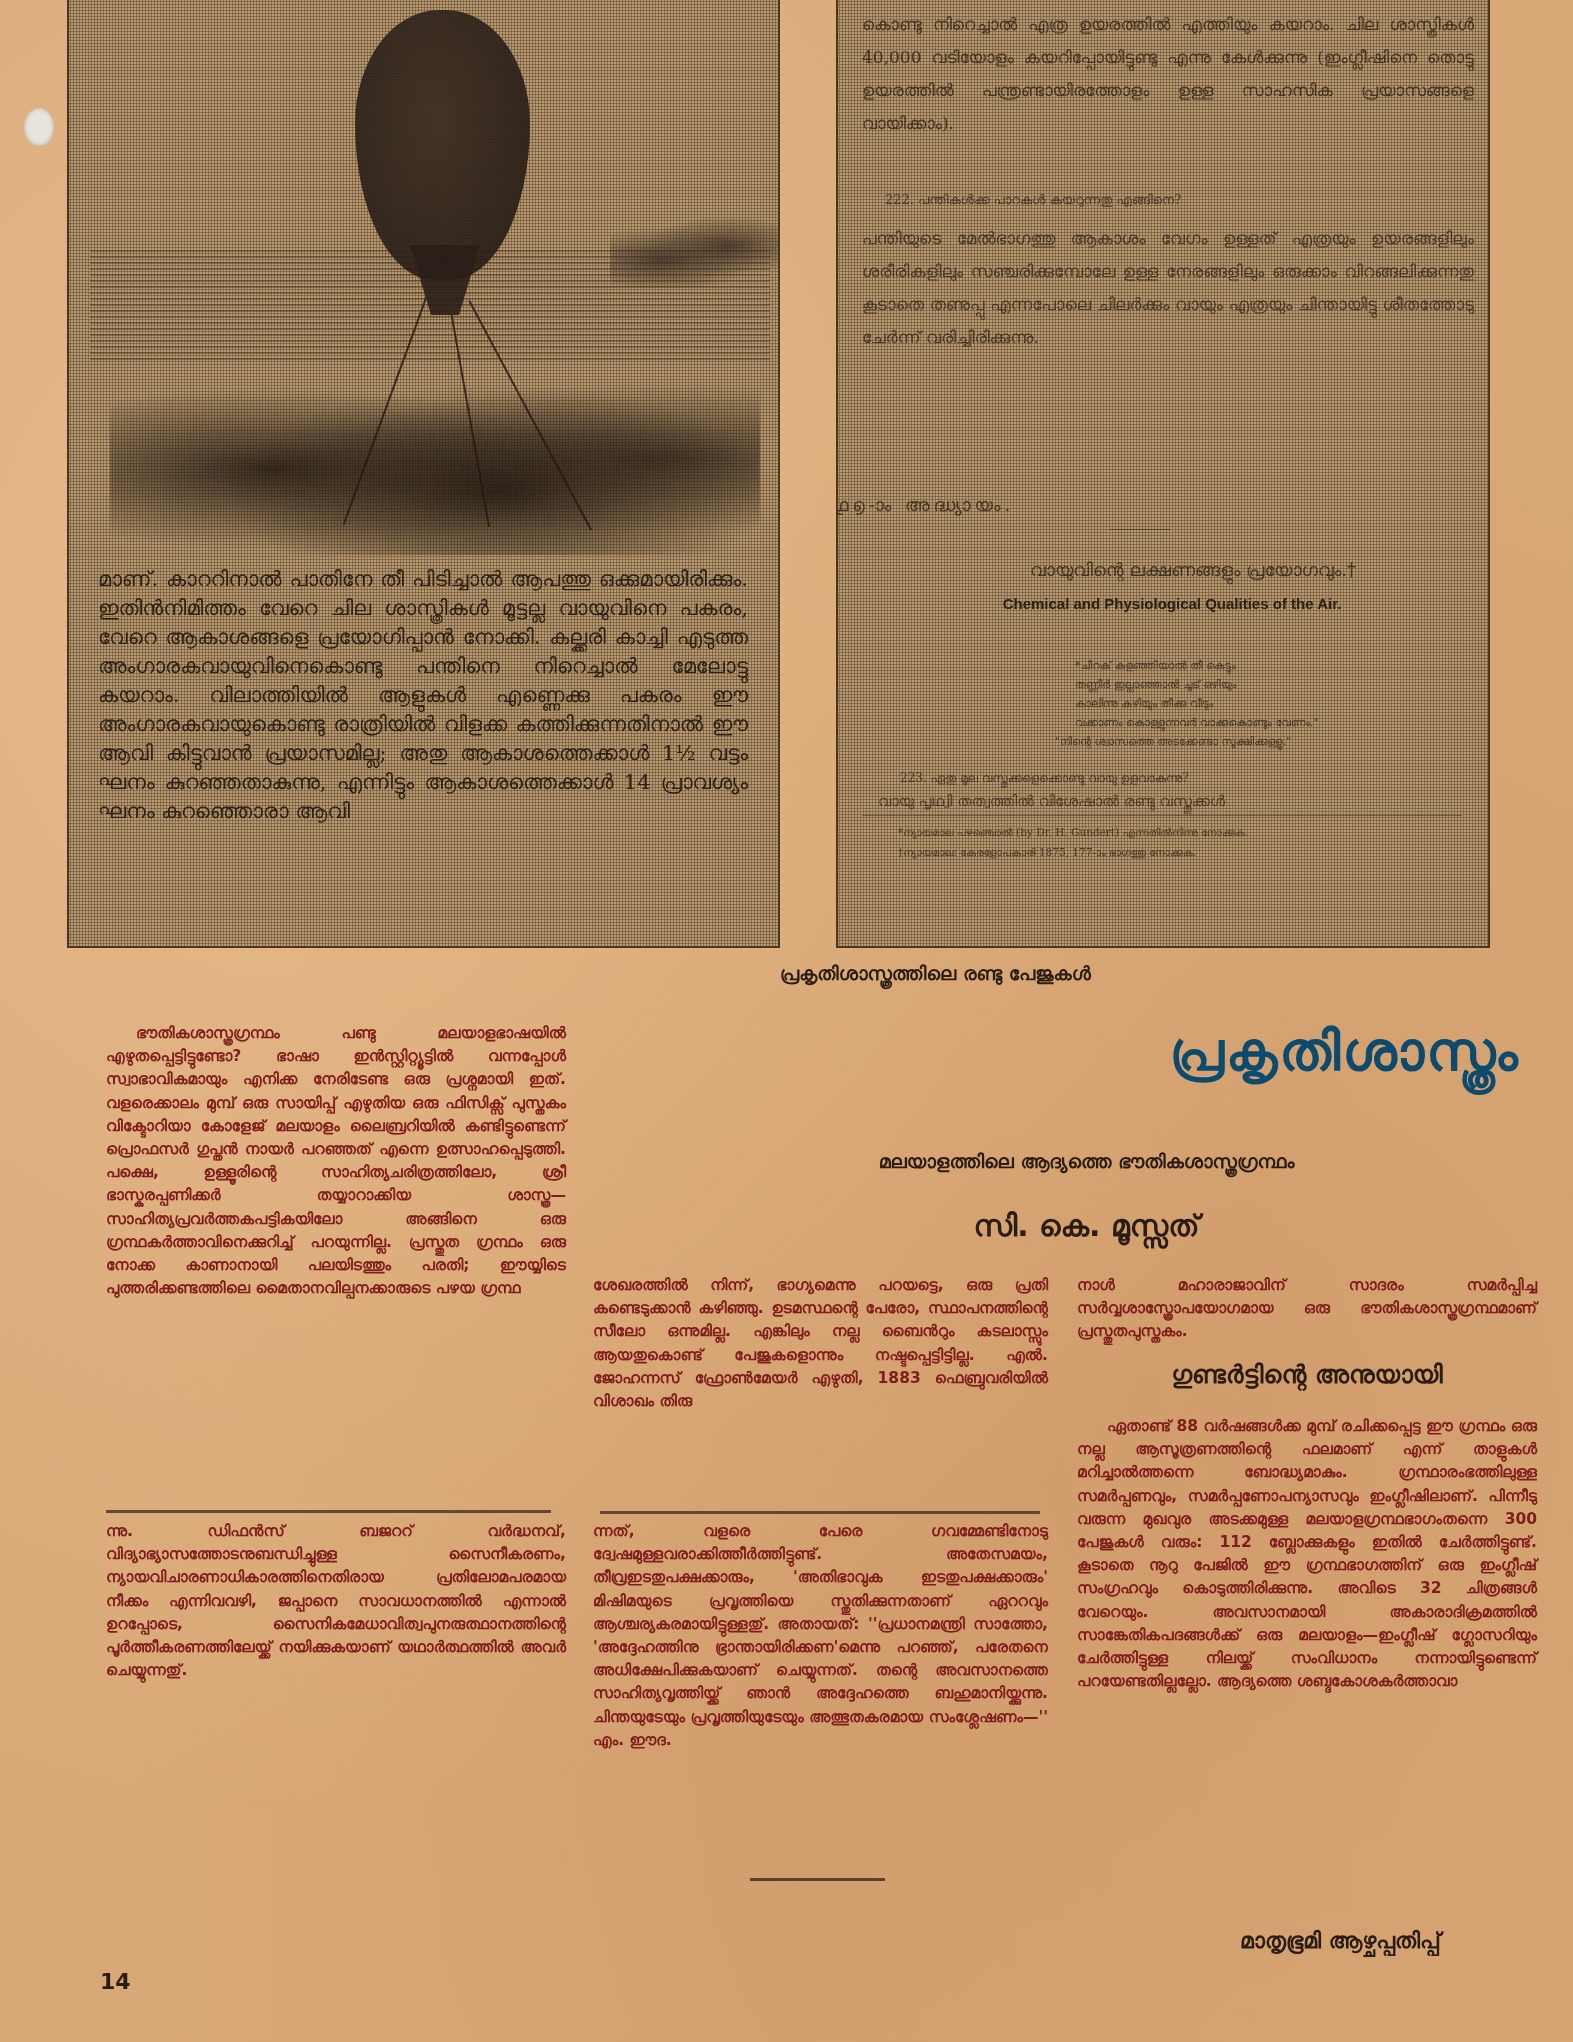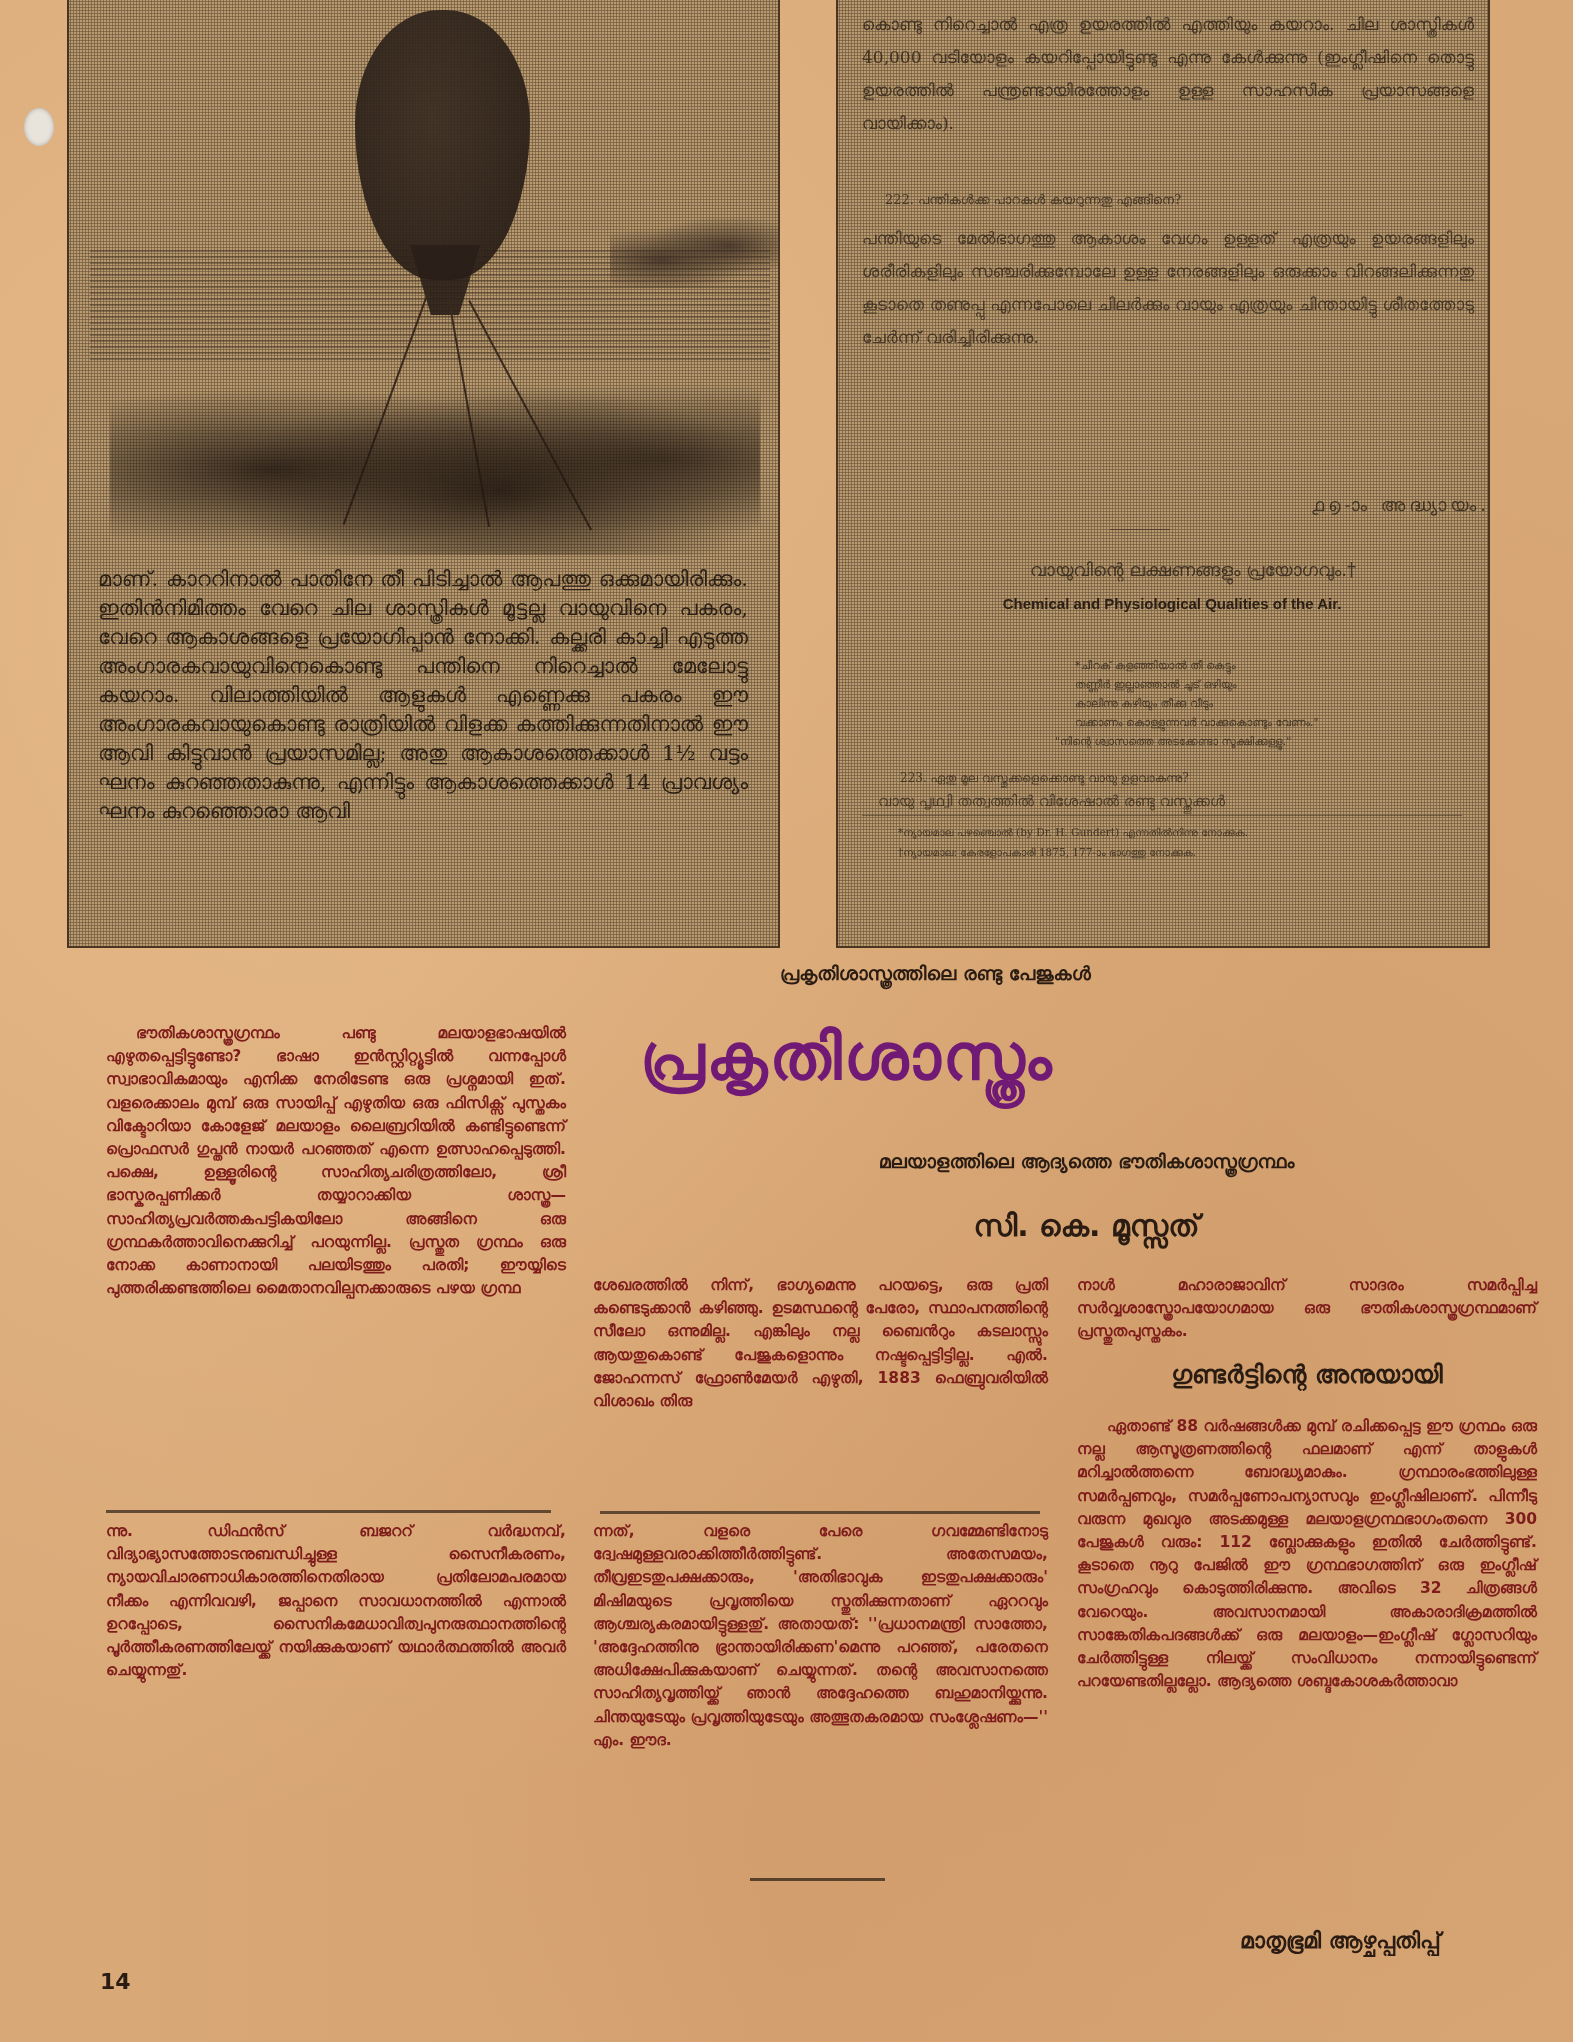--- a/index.html
+++ b/index.html
@@ -52,35 +52,35 @@
                         radial-gradient(ellipse at 85% 55%, rgba(35,25,18,0.7) 0%, transparent 45%); }
 
   .plate-text {
     font-family: "DejaVu Serif", serif; color: #2c2016;
     font-size: 21px; line-height: 29px; text-align: justify;
   }
   .pl-left-text { left: 98px; top: 565px; width: 650px; }
   .pl-right-top { left: 862px; top: 8px; width: 612px; font-size: 17px; line-height: 33px; opacity: 0.8; }
   .pl-right-q222 { left: 885px; top: 185px; width: 560px; font-size: 13px; opacity: 0.75; }
   .pl-right-para { left: 862px; top: 222px; width: 612px; font-size: 17px; line-height: 33px; opacity: 0.75; }
-  .chapter { left: 836px; top: 490px; width: 654px; text-align: right; font-size: 18px; letter-spacing: 4px; opacity: 0.8; }
+  .chapter { left: 836px; top: 490px; width: 654px; text-align: left; font-size: 18px; letter-spacing: 4px; opacity: 0.8; }
   .ch-rule { left: 1110px; top: 529px; width: 60px; height: 1px; background: #3a2a1e; opacity: 0.6; }
   .ch-title { left: 836px; top: 555px; width: 654px; text-align: center; font-size: 18px; opacity: 0.8; margin-left: 30px; }
   .ch-eng { left: 836px; top: 595px; width: 672px; text-align: center; font-family: "Liberation Sans", sans-serif; font-weight: bold; font-size: 15px; color: #2c2016; }
   .verse { left: 1075px; top: 628px; width: 400px; font-size: 11px; line-height: 19px; opacity: 0.75; margin-top: 28px; }
   .verse .last { margin-left: -20px; }
   .q223 { left: 900px; top: 764px; width: 560px; font-size: 12px; opacity: 0.75; }
   .q223-body { left: 878px; top: 787px; width: 580px; font-size: 15px; opacity: 0.7; }
   .fn-rule { left: 862px; top: 815px; width: 600px; height: 1px; background: #3a2a1e; opacity: 0.5; }
   .footnotes { left: 898px; top: 822px; width: 560px; font-size: 10.5px; line-height: 20px; opacity: 0.75; }
 
   .caption { left: 780px; top: 962px; width: 400px; font-size: 19px; font-weight: bold; color: #2a1c12; }
 
   
-  .headline { left: 640px; top: 1025px; width: 880px; font-size: 64px; font-weight: bold; letter-spacing: 2px; color: #701a75; line-height: 1; }
+  .headline { left: 640px; top: 1025px; width: 880px; font-size: 54px; font-weight: bold; letter-spacing: 2px; color: #0c4a6e; line-height: 1; text-align: right; }
   .subhead { left: 600px; top: 1150px; width: 973px; text-align: center; font-size: 19px; font-weight: bold; }
   .byline { left: 600px; top: 1208px; width: 973px; text-align: center; font-size: 30px; font-weight: bold; }
 
   .col { font-family: "DejaVu Sans", sans-serif; font-weight: bold; font-size: 15.5px; line-height: 23.2px;
          text-align: justify; color: #7f1d1d; }
   .col p { margin: 0; }
   .col .indent { text-indent: 30px; }
   .col .gap { margin-top: 8px; }
   .col-1a { left: 106px; top: 1022px; width: 460px; }
   .col-2a { left: 593px; top: 1274px; width: 455px; }

